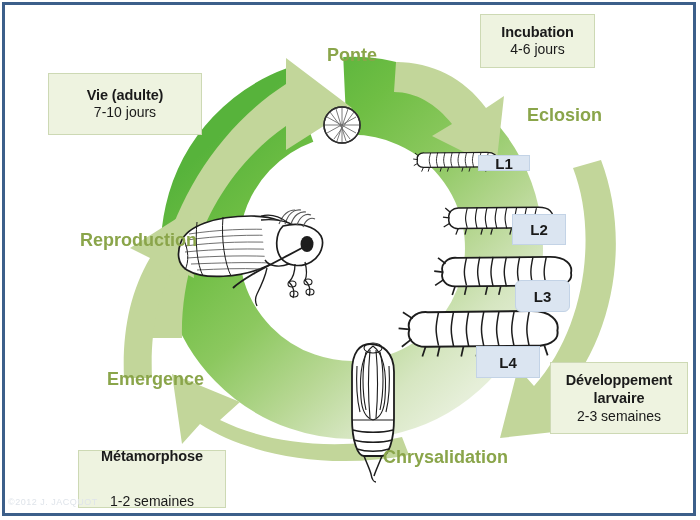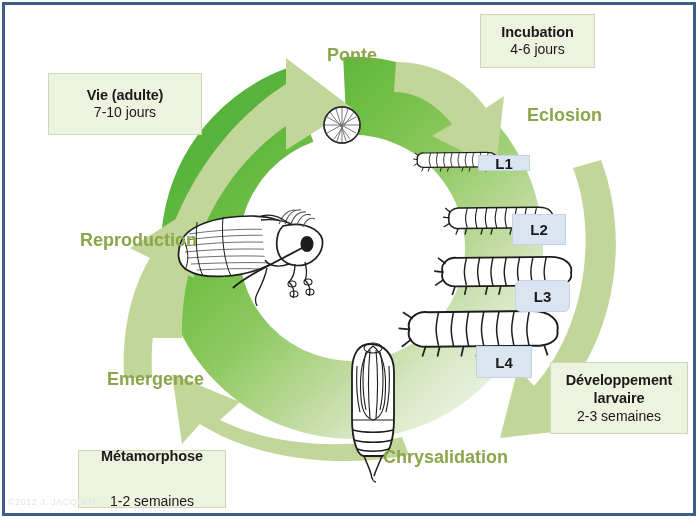--- a/index.html
+++ b/index.html
@@ -68,21 +68,21 @@
     color:#1a1a1a;
     font-weight:bold;
     font-size:15px;
     display:flex;
     align-items:center;
     justify-content:center;
   }
   #lbox-0{ left:478px; top:155px; width:52px; height:16px; }
   #lbox-1{ left:512px; top:214px; width:54px; height:31px; }
   #lbox-2{ left:515px; top:280px; width:55px; height:32px;border-radius:6px; }
-  #lbox-3{ left:476px; top:346px; width:56px; height:32px; }
+  #lbox-3{ left:476px; top:346px; width:64px; height:32px; }
 
   
   .phase{
     position:absolute;
     color:#8aa54a;
     font-weight:bold;
     font-size:18px;
     white-space:nowrap;
   }
   #ph-ponte{        left:327px; top:45px; }

